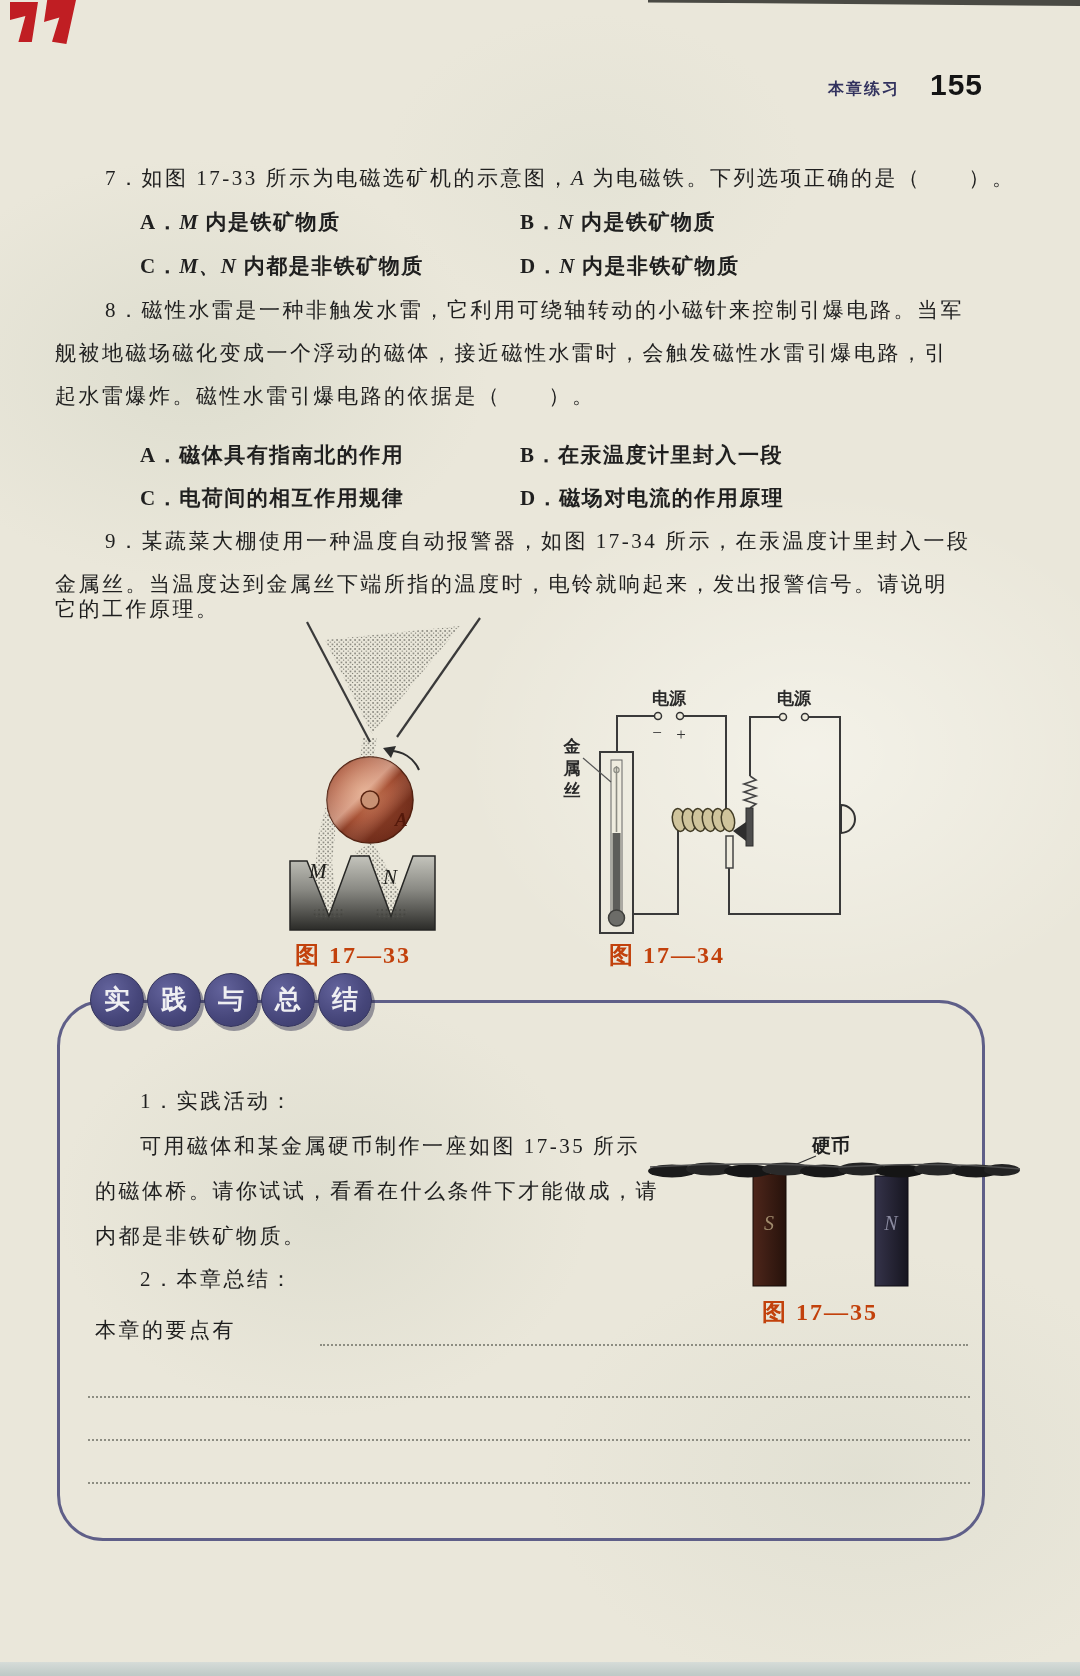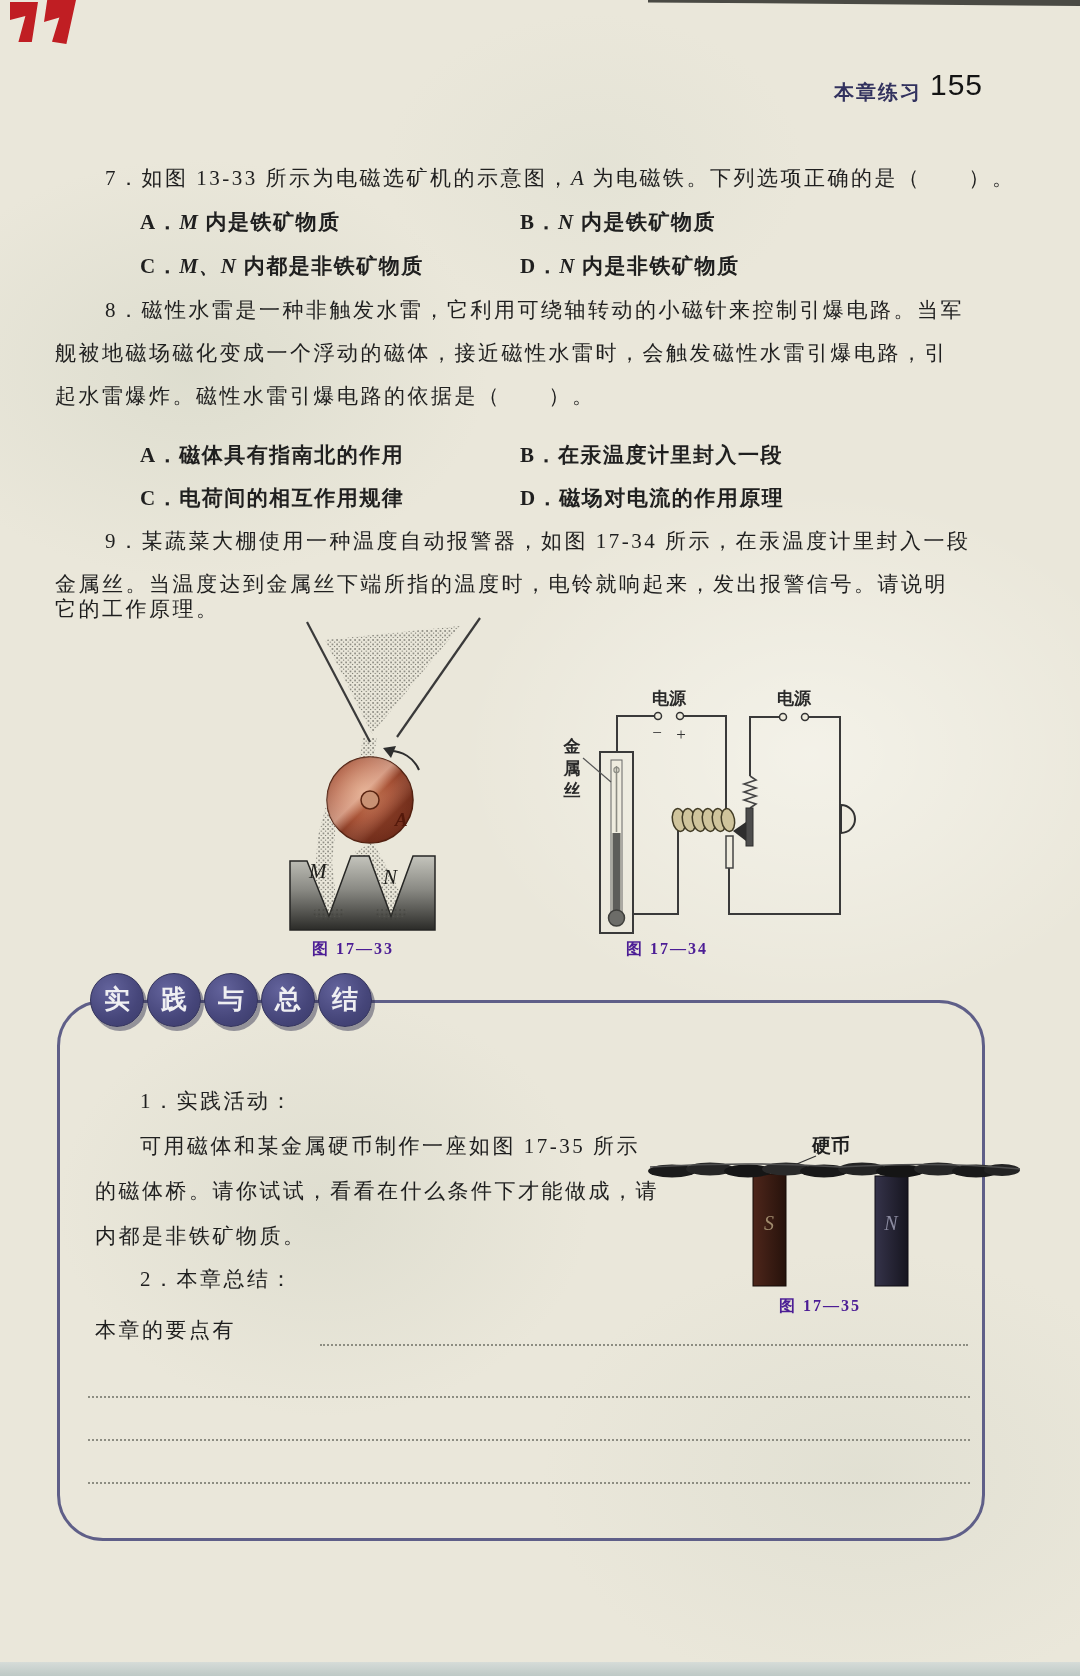--- a/index.html
+++ b/index.html
@@ -11,26 +11,26 @@
       radial-gradient(420px 300px at 18% 22%, rgba(198,203,186,.35), transparent 70%),
       radial-gradient(500px 380px at 75% 45%, rgba(255,255,250,.45), transparent 70%),
       radial-gradient(380px 300px at 30% 72%, rgba(196,200,184,.30), transparent 70%),
       radial-gradient(460px 320px at 80% 88%, rgba(205,208,194,.30), transparent 70%),
       radial-gradient(300px 220px at 55% 10%, rgba(210,214,200,.25), transparent 70%);}
   .abs{position:absolute;}
   .line{position:absolute;font-size:21px;line-height:30px;letter-spacing:2.5px;
         color:#1f1f1f;white-space:nowrap;}
   .opt{letter-spacing:1.5px;font-weight:bold;}
   .v{font-style:italic;font-family:"Liberation Serif",serif;letter-spacing:1px;}
-  .hdr-label{position:absolute;left:828px;top:79px;width:100px;font-size:20px;
-             font-weight:bold;color:#32325e;letter-spacing:2px;text-align:center;}
-  .hdr-num{position:absolute;left:930px;top:68px;font-size:30px;font-weight:normal;
+  .hdr-label{position:absolute;left:828px;top:79px;width:100px;font-size:16px;
+             font-weight:bold;color:#32325e;letter-spacing:2px;}
+  .hdr-num{position:absolute;left:930px;top:68px;font-size:30px;font-weight:bold;
            color:#141414;font-family:"Liberation Sans",sans-serif;letter-spacing:1px;}
-  .caption{position:absolute;width:150px;text-align:center;font-size:16px;
-           font-weight:bold;color:#4c1d95;letter-spacing:2px;}
+  .caption{position:absolute;width:150px;text-align:center;font-size:24px;
+           font-weight:bold;color:#c2410c;letter-spacing:2px;}
   
   .pbox{position:absolute;left:57px;top:1000px;width:922px;height:535px;
         border:3px solid #5f5f88;border-radius:46px;}
   .badge{position:absolute;left:90px;top:973px;height:56px;display:flex;}
   .bchar{width:52px;height:52px;border-radius:50%;margin-right:3px;
          background:radial-gradient(circle at 35% 30%, #63639c, #46467a 60%, #3a3a68);
          border:1px solid #32325a;box-shadow:3px 4px 0 rgba(42,42,74,.45);
          color:#efeff2;font-size:26px;font-weight:bold;text-align:center;
          line-height:52px;}
   .dots{position:absolute;border-bottom:2px dotted #8d8d82;height:0;}
@@ -47,21 +47,21 @@
 <div class="mottle"></div>
 
 <div class="redmark" style="left:10px;top:2px;width:28px;height:40px;clip-path:polygon(0 0,100% 0,78% 100%,30% 100%,55% 35%,0 45%);"></div>
 <div class="redmark" style="left:44px;top:0;width:32px;height:44px;clip-path:polygon(10% 0,100% 0,70% 100%,25% 95%,48% 40%,0 50%);"></div>
 <div class="edge-top"></div>
 <div class="edge-bottom"></div>
 
 <div class="hdr-label">本章练习</div>
 <div class="hdr-num">155</div>
 
-<div class="line" style="left:105px;top:163px"><span>7．如图 13-33 所示为电磁选矿机的示意图，</span><span class="v">A</span><span> 为电磁铁。下列选项正确的是（　　）。</span></div>
+<div class="line" style="left:105px;top:163px"><span>7．如图 17-33 所示为电磁选矿机的示意图，</span><span class="v">A</span><span> 为电磁铁。下列选项正确的是（　　）。</span></div>
 <div class="line opt" style="left:140px;top:207px"><span>A．</span><span class="v">M</span><span> 内是铁矿物质</span></div>
 <div class="line opt" style="left:520px;top:207px"><span>B．</span><span class="v">N</span><span> 内是铁矿物质</span></div>
 <div class="line opt" style="left:140px;top:251px"><span>C．</span><span class="v">M、N</span><span> 内都是非铁矿物质</span></div>
 <div class="line opt" style="left:520px;top:251px"><span>D．</span><span class="v">N</span><span> 内是非铁矿物质</span></div>
 
 <div class="line" style="left:105px;top:295px">8．磁性水雷是一种非触发水雷，它利用可绕轴转动的小磁针来控制引爆电路。当军</div>
 <div class="line" style="left:55px;top:338px">舰被地磁场磁化变成一个浮动的磁体，接近磁性水雷时，会触发磁性水雷引爆电路，引</div>
 <div class="line" style="left:55px;top:381px">起水雷爆炸。磁性水雷引爆电路的依据是（　　）。</div>
 <div class="line opt" style="left:140px;top:440px">A．磁体具有指南北的作用</div>
 <div class="line opt" style="left:520px;top:440px">B．在汞温度计里封入一段</div>

